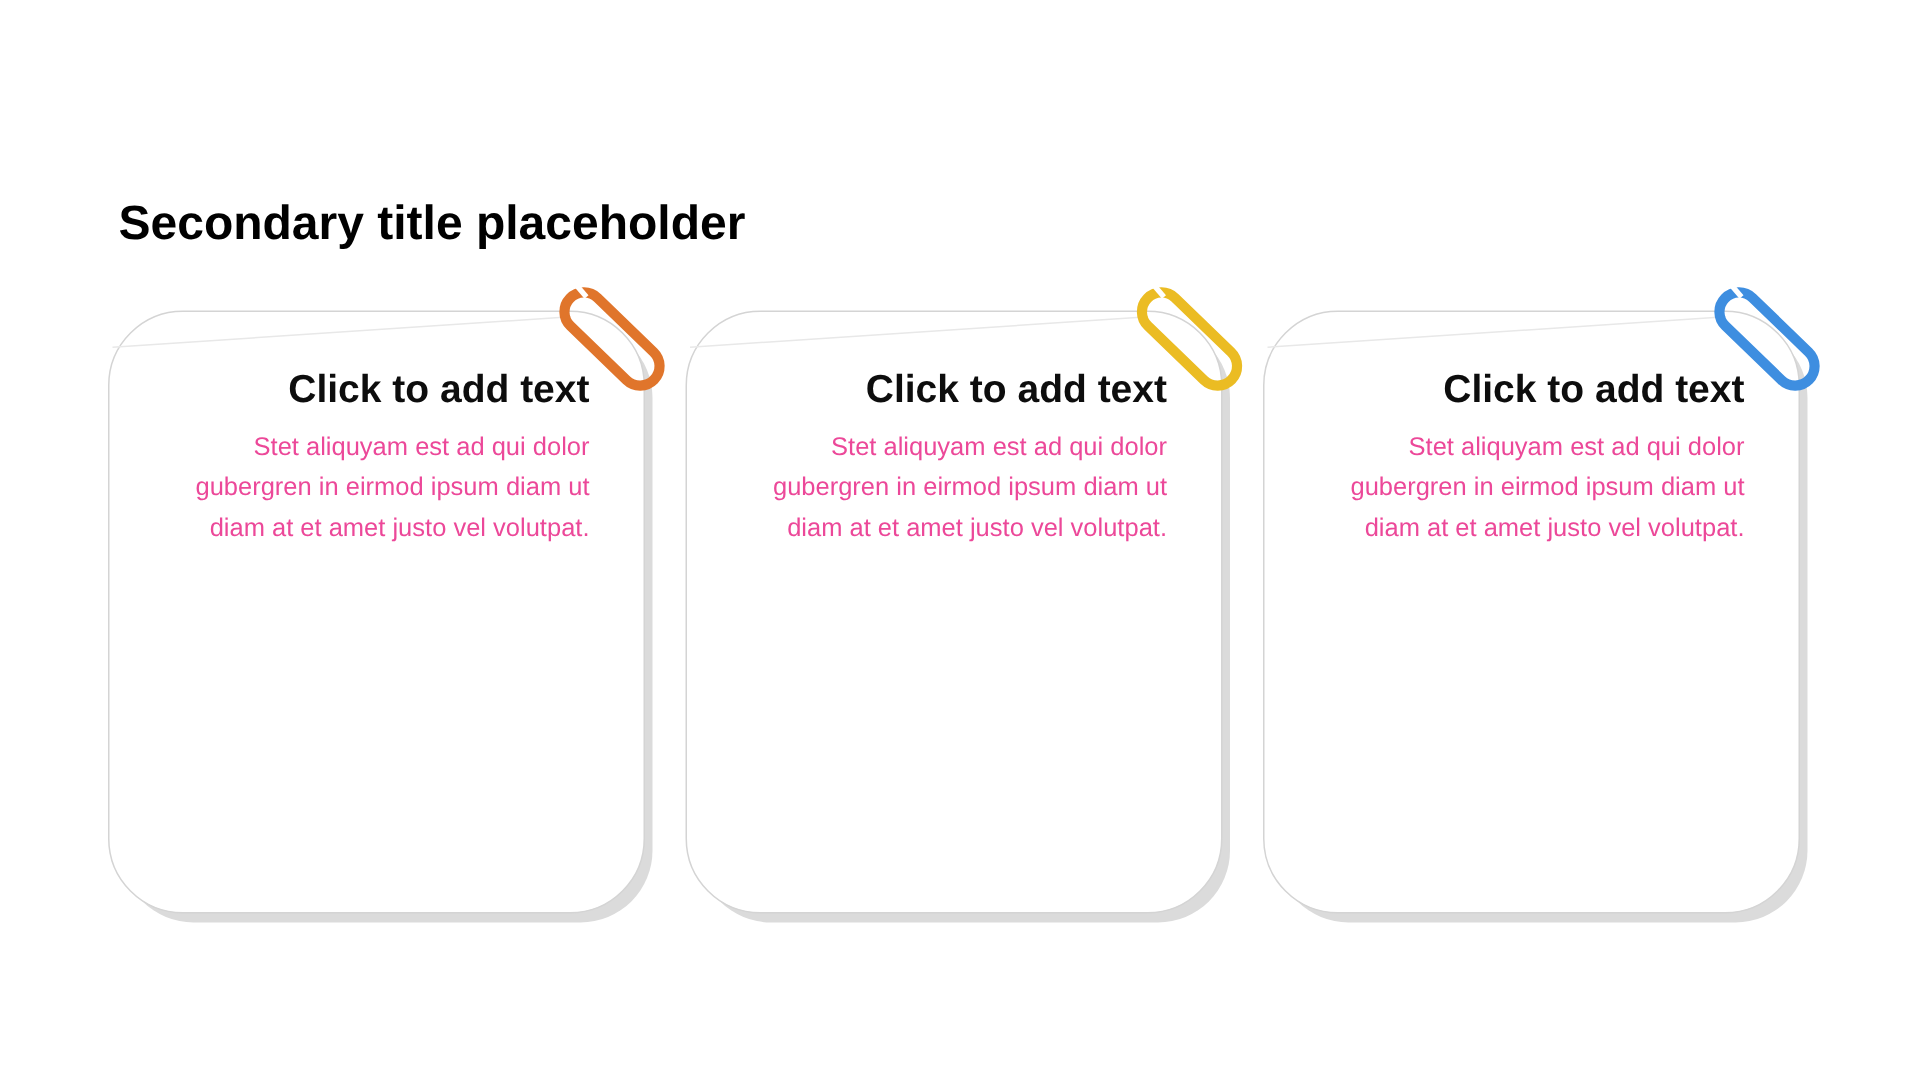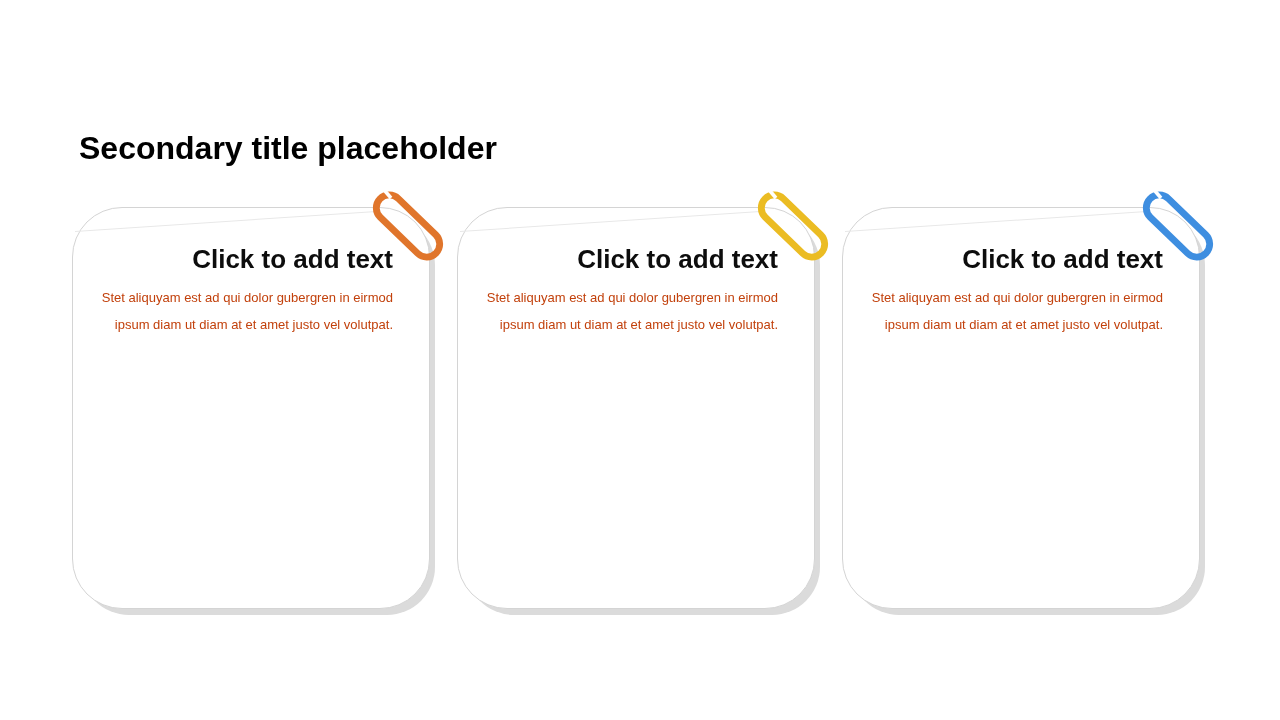--- a/index.html
+++ b/index.html
@@ -46,23 +46,23 @@
   .card-heading {
     margin: 0 0 10px 0;
     font-size: 26px;
     line-height: 30px;
     font-weight: bold;
     color: #0d0d0d;
   }
   .card-body {
     margin: 0;
     max-width: 302px;
-    font-size: 13px;
+    font-size: 17px;
     line-height: 27px;
-    color: #c2410c;
+    color: #ec4899;
   }
   
   .sketch-line {
     position: absolute;
     left: 2px;
     top: 23px;
     width: 306px;
     height: 1px;
     background: #e8e8e8;
     transform: rotate(-3.8deg);

